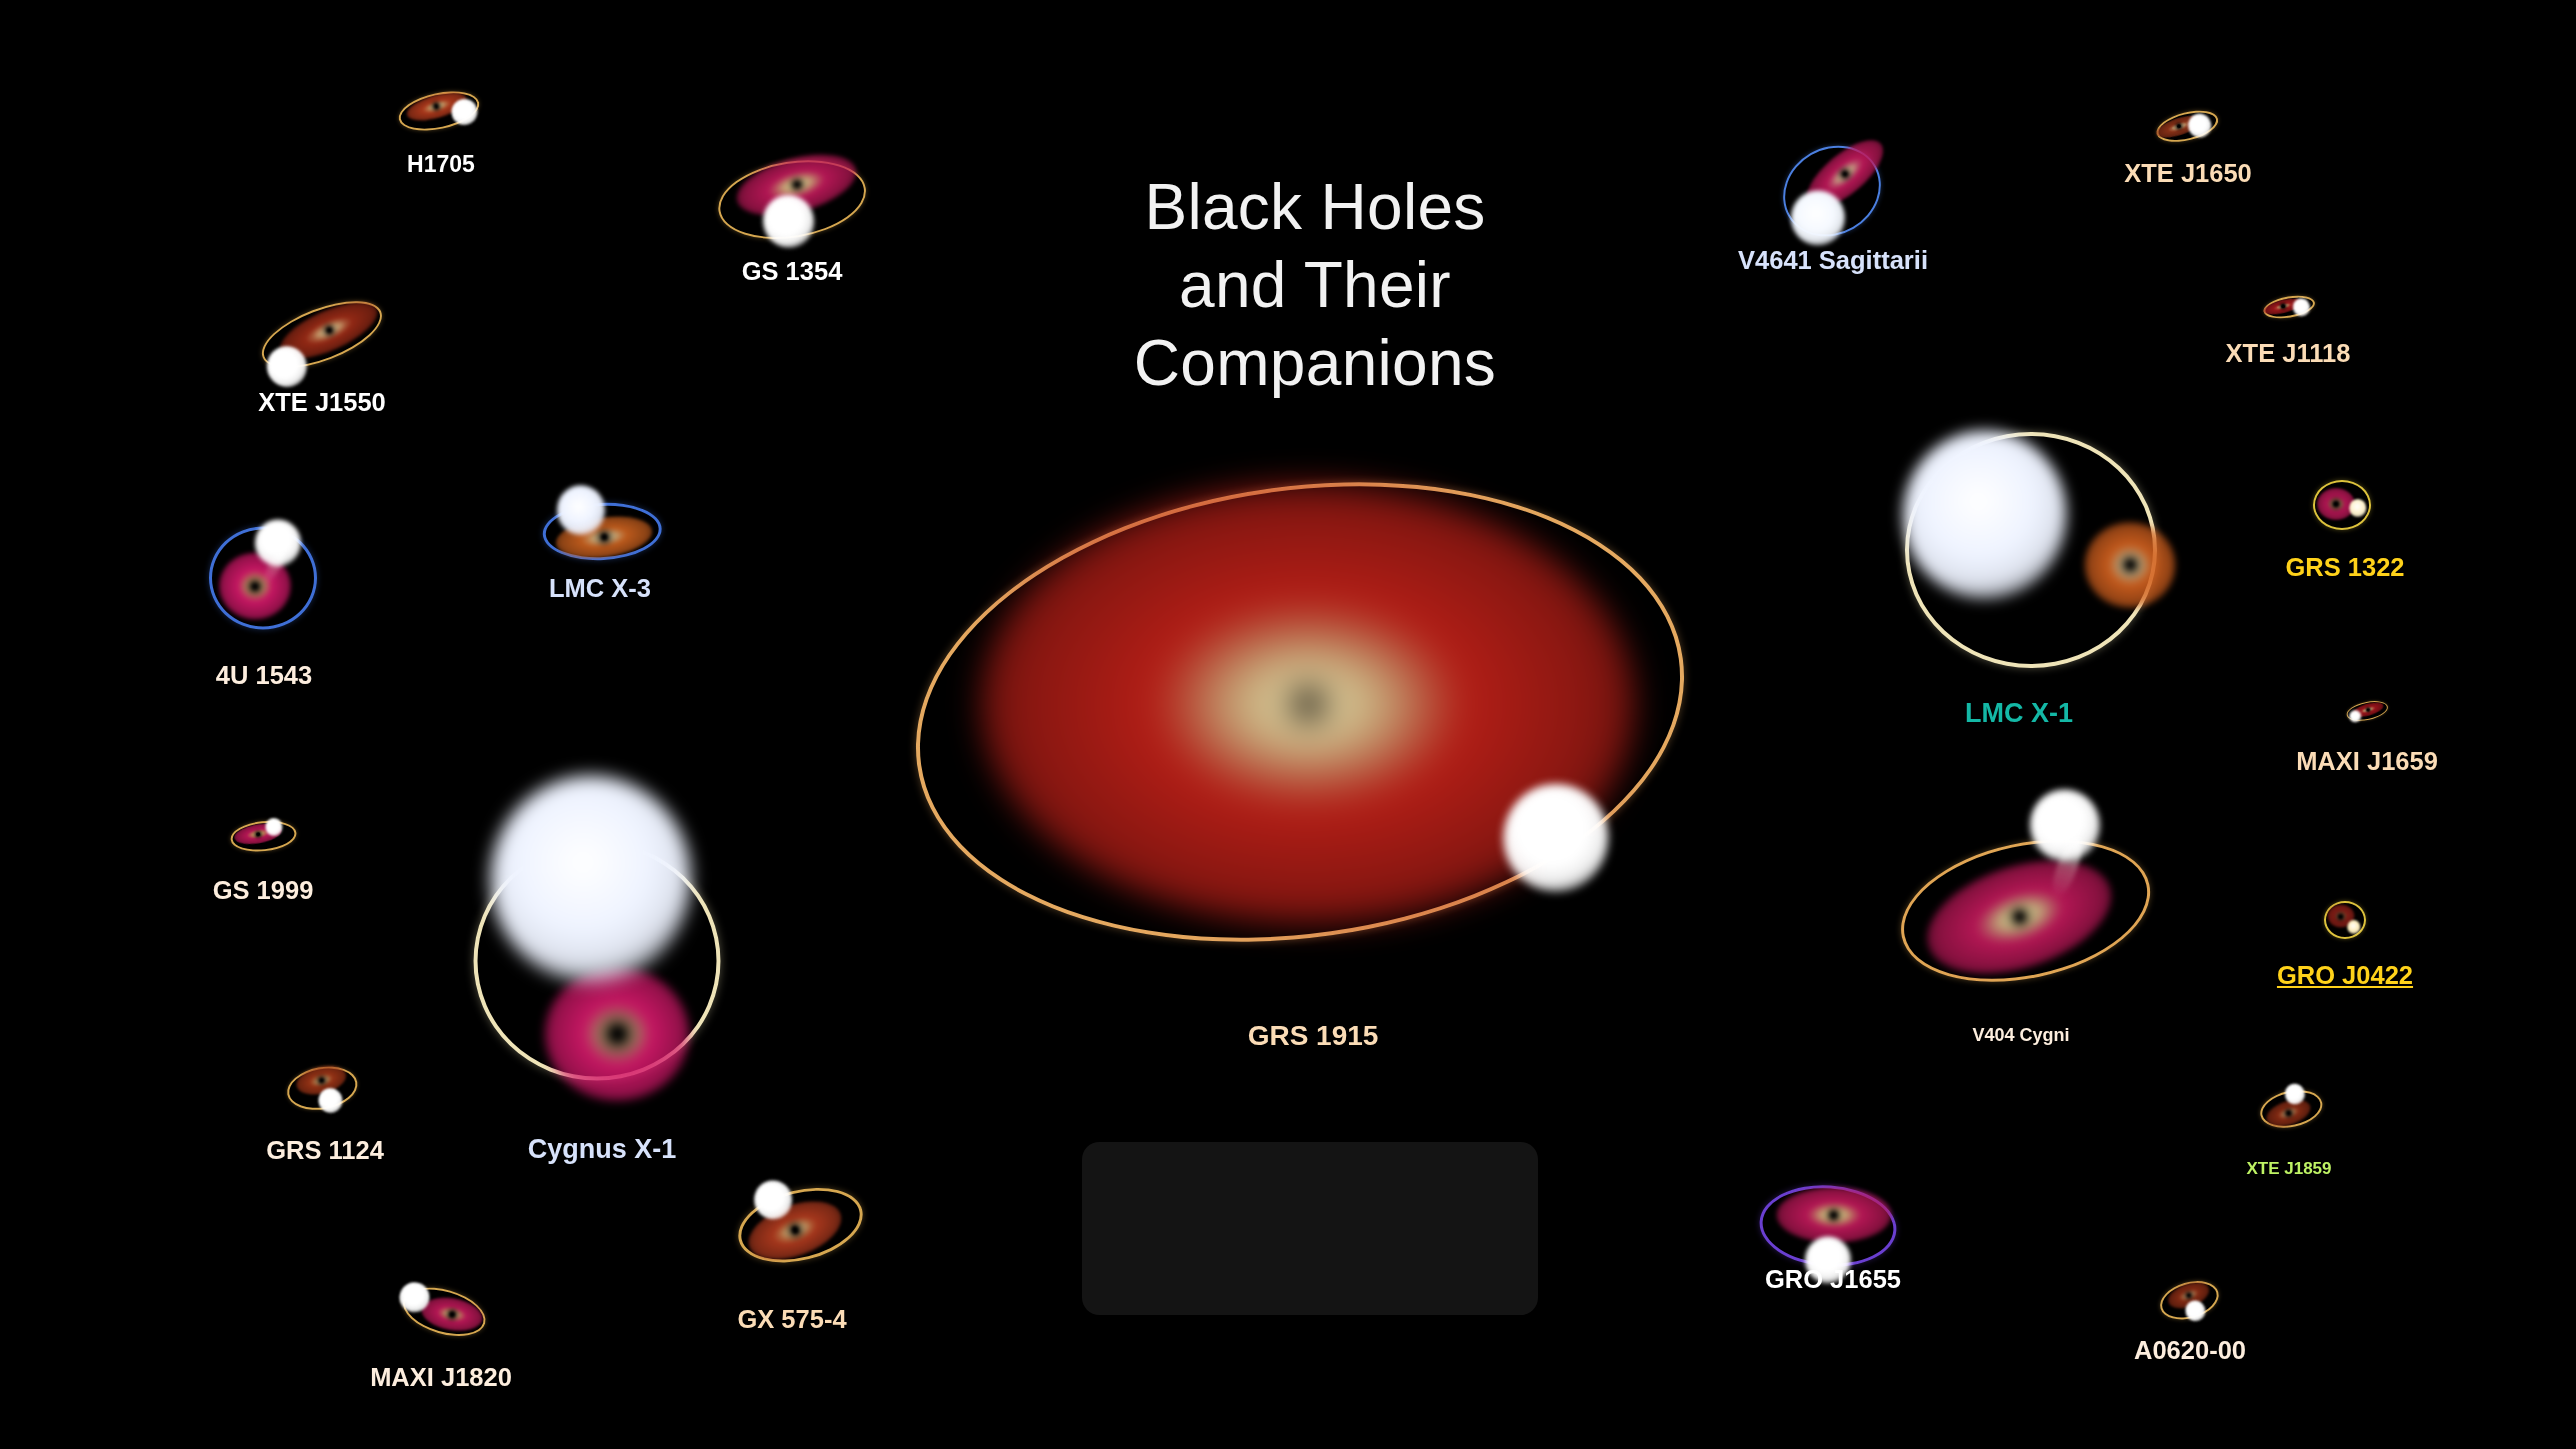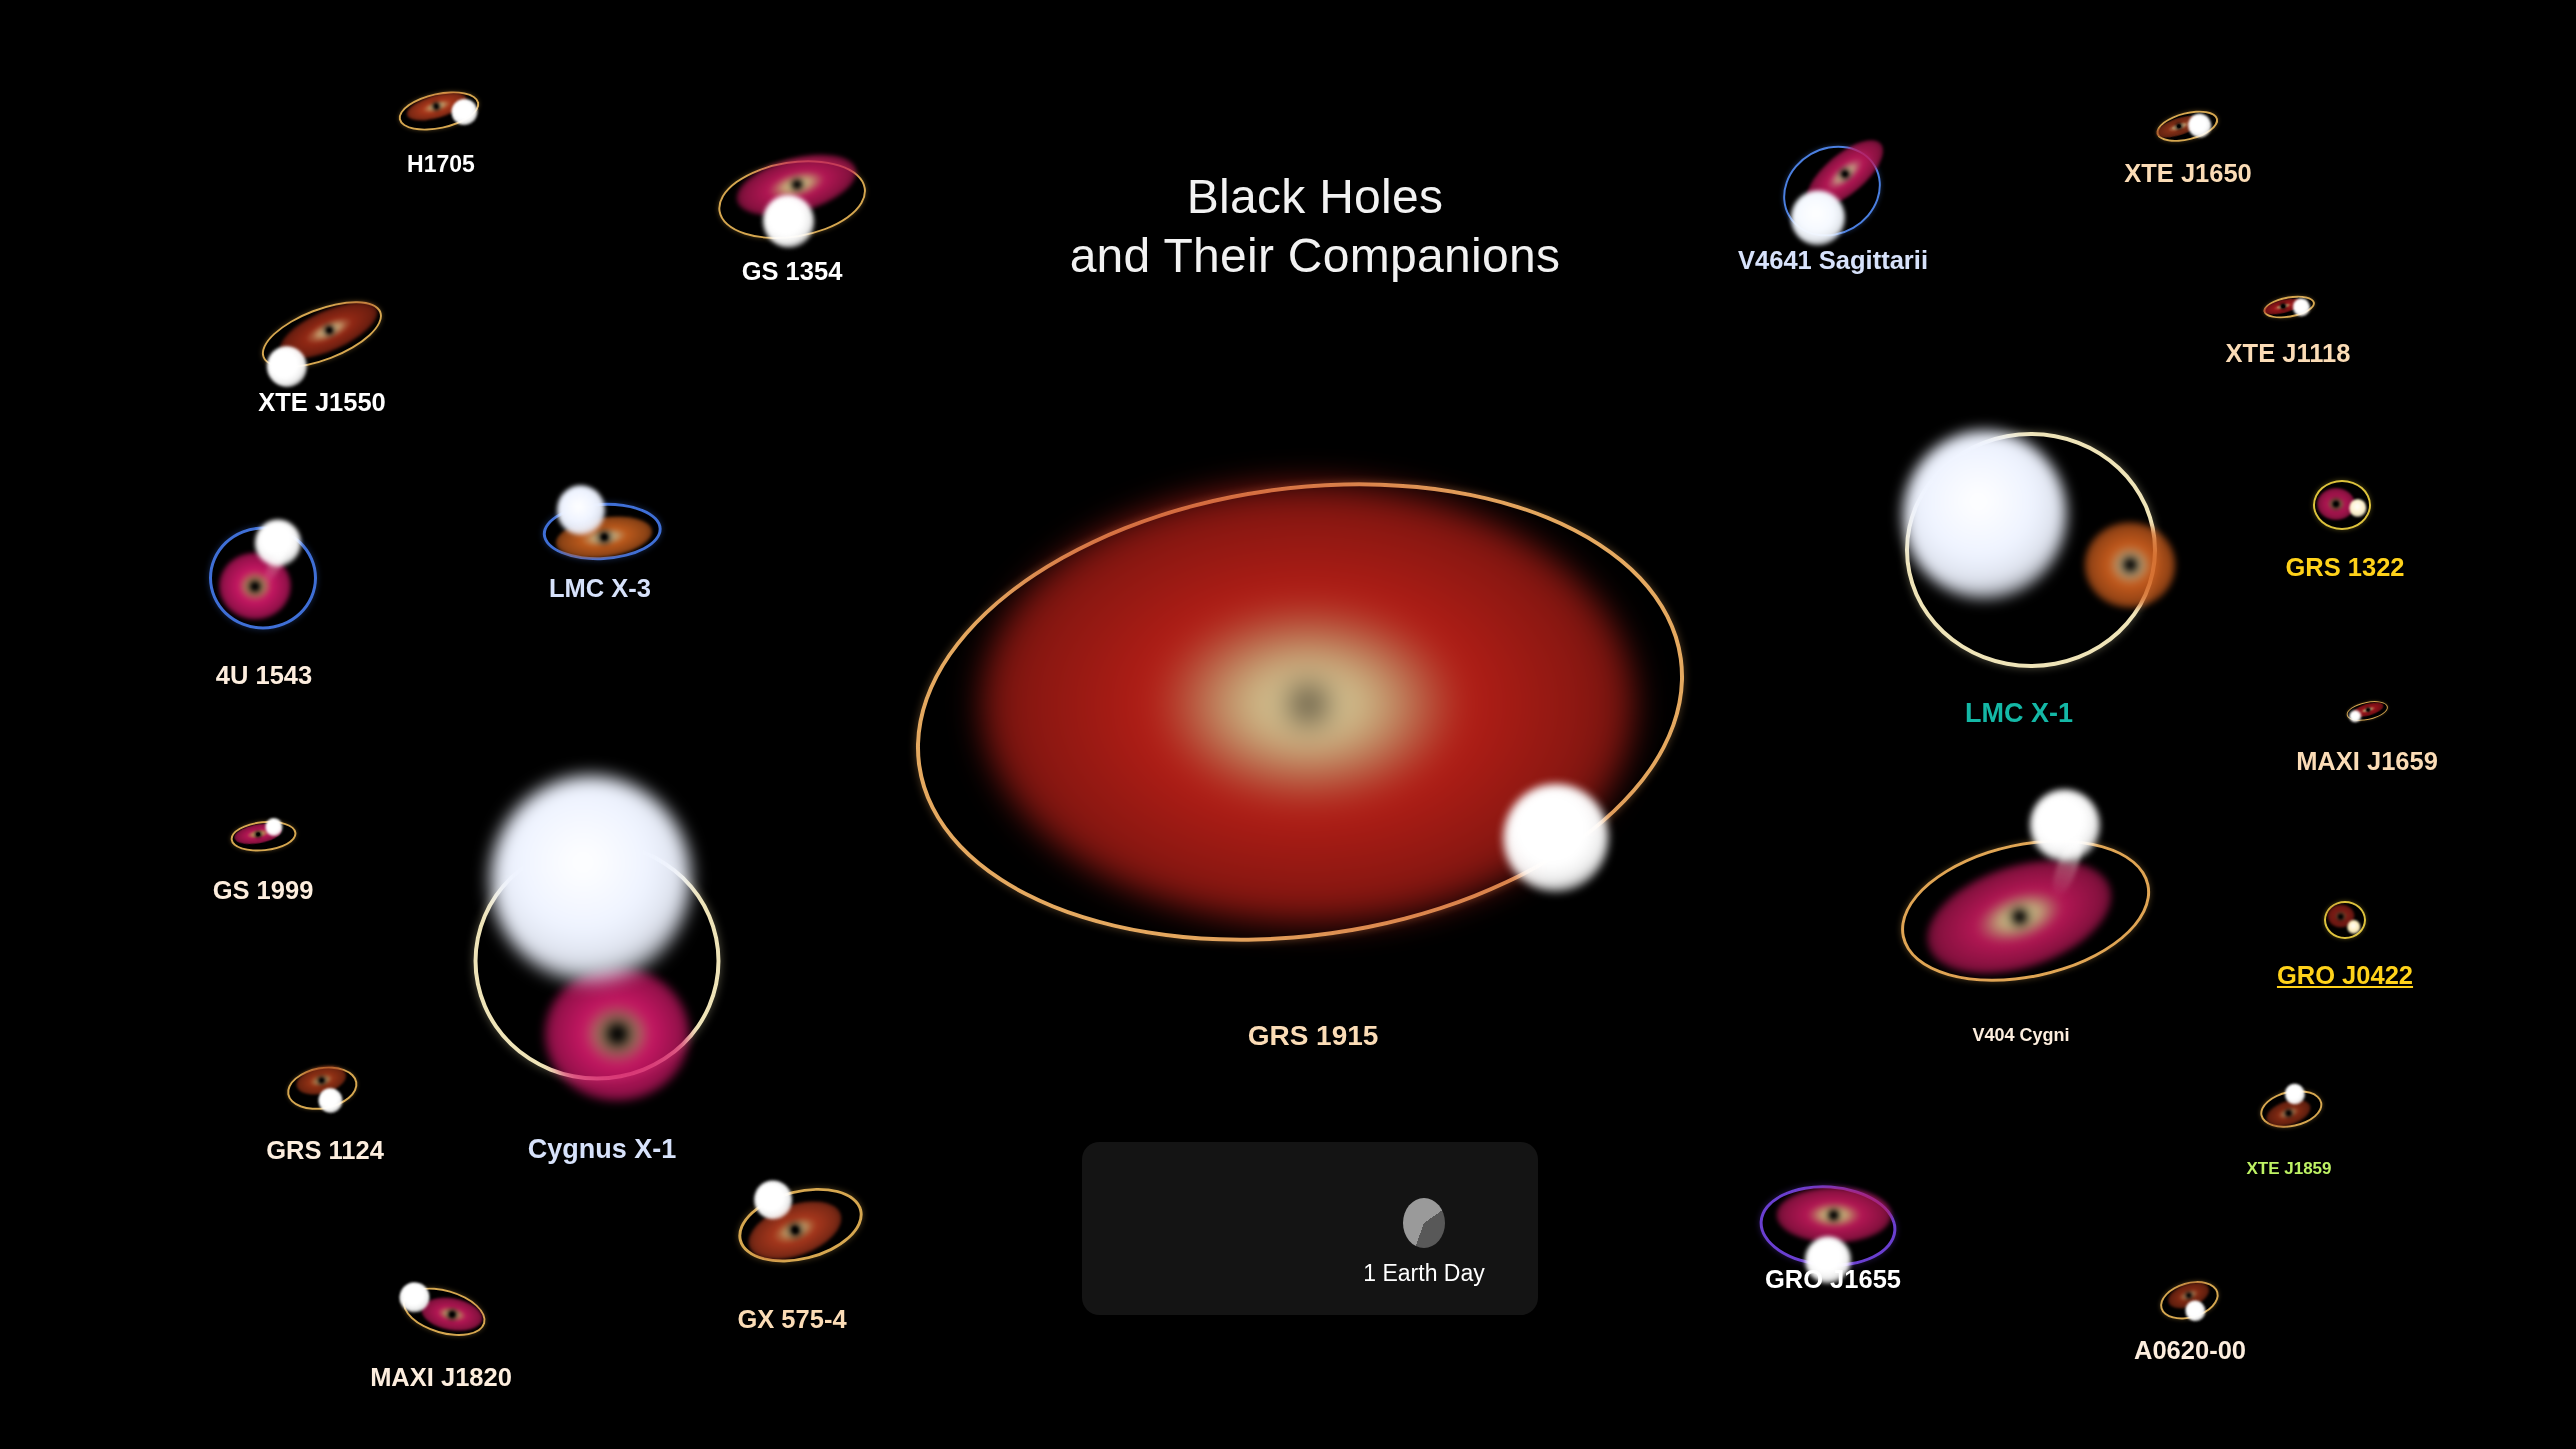--- a/index.html
+++ b/index.html
@@ -17,21 +17,21 @@
   }
 
   
   #title-block {
     position: absolute;
     left: 993px;
     top: 168px;
     width: 644px;
     text-align: center;
     color: #f2f2f2;
-    font-size: 48px;
+    font-size: 64px;
     line-height: 1.22;
     font-weight: 400;
     letter-spacing: 0.3px;
     white-space: pre-line;
     pointer-events: none;
   }
 
   
   .system {
     position: absolute;
@@ -344,22 +344,16 @@
       <div class="label" style="left: 2019px; top: 698px; font-size: 27px; color: #14b8a6;">LMC X-1</div>
       <div class="label" style="left: 2367px; top: 747px; font-size: 25.5px; color: rgb(251, 220, 182);">MAXI J1659</div>
       <div class="label" style="left: 2021px; top: 1025px; font-size: 18px; color: rgb(253, 238, 222);">V404 Cygni</div>
       <div class="label" style="left: 2345px; top: 961px; font-size: 25.5px; color: rgb(255, 210, 26); text-decoration: underline;">GRO J0422</div>
       <div class="label" style="left: 2289px; top: 1159px; font-size: 17px; color: #bef264;">XTE J1859</div>
       <div class="label" style="left: 1833px; top: 1265px; font-size: 25.5px; color: rgb(255, 255, 255);">GRO J1655</div>
       <div class="label" style="left: 2190px; top: 1336px; font-size: 25.5px; color: rgb(253, 238, 222);">A0620-00</div>
     </div>
 
   <div id="legend">
-    <div class="legend-item" style="left:50%;width:50%;">
-      <div class="legend-glyph">
-          <div id="earthday-pie"></div>
-        </div>
-      <div class="legend-caption">1 Earth Day</div>
-    </div>
   </div>
 
 </div>
 
 
 </body></html>

